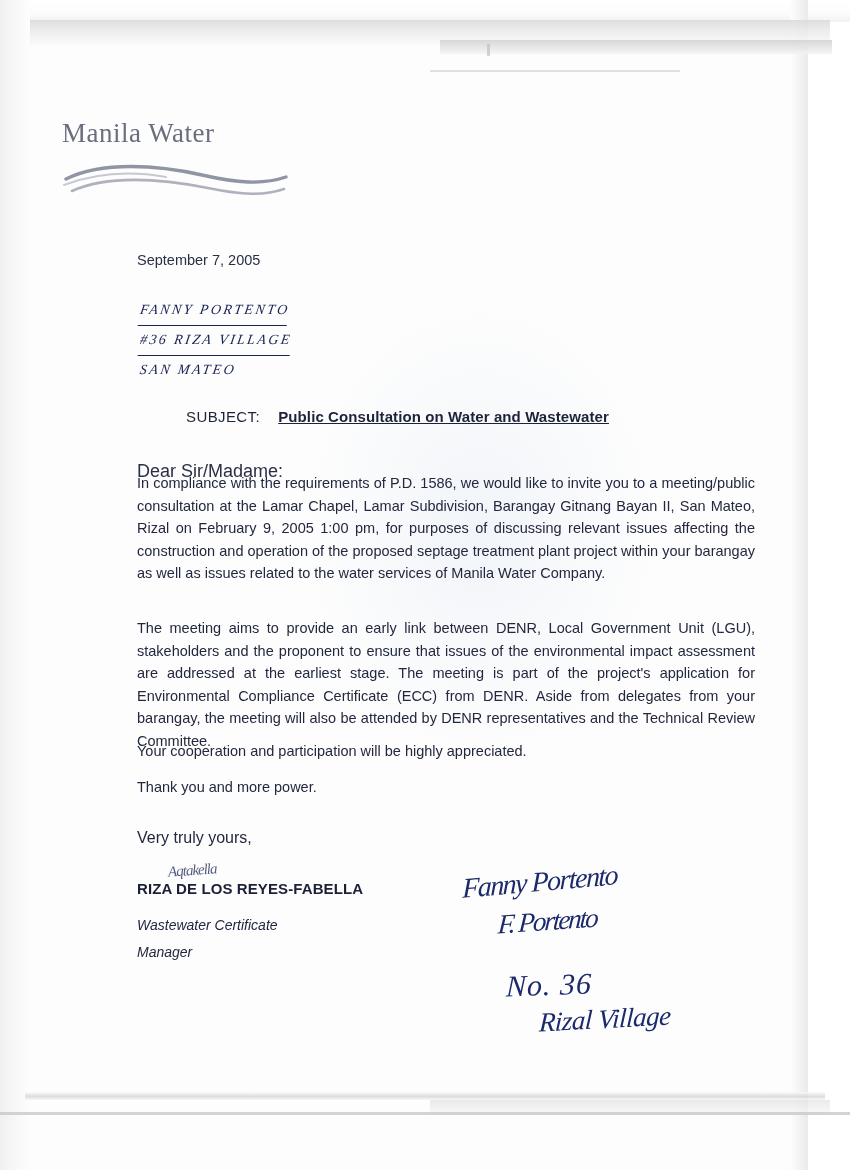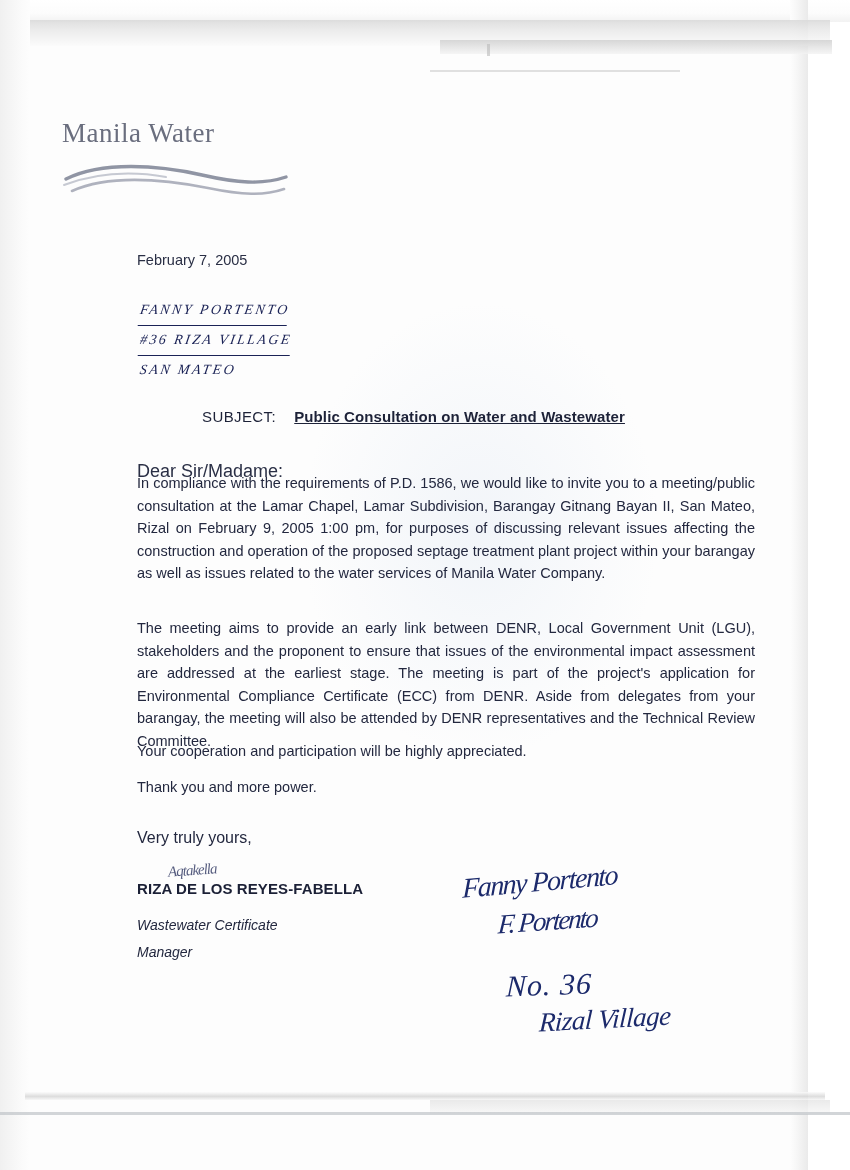--- a/index.html
+++ b/index.html
@@ -153,21 +153,21 @@
   }
 
   .subject-row {
     position: absolute;
     left: 186px;
     top: 408px;
     font-size: 15px;
     color: #1d2238;
     white-space: nowrap;
   }
-  .subject-label { letter-spacing: .4px; margin-left: 16px; }
+  .subject-label { letter-spacing: .4px; }
   .subject-value {
     text-decoration: underline;
     font-weight: bold;
     margin-left: 14px;
     letter-spacing: .1px;
   }
 
   .salutation {
     position: absolute;
     left: 137px;
@@ -291,21 +291,21 @@
 
   <div class="letterhead">
     <div class="brand-name">Manila Water</div>
     <svg class="brand-wave" viewBox="0 0 230 50">
       <path d="M4 24 C 40 6, 96 10, 140 20 C 175 28, 200 30, 224 22" fill="none" stroke="#6b7186" stroke-width="3.4" stroke-linecap="round" opacity=".75"></path>
       <path d="M10 36 C 46 20, 100 24, 146 33 C 180 40, 202 41, 222 34" fill="none" stroke="#7b8095" stroke-width="2.6" stroke-linecap="round" opacity=".6"></path>
       <path d="M2 30 C 34 18, 70 16, 104 22" fill="none" stroke="#9096a8" stroke-width="2" stroke-linecap="round" opacity=".5"></path>
     </svg>
   </div>
 
-  <div class="doc-date">February 7, 2005</div>
+  <div class="doc-date">September 7, 2005</div>
 
   <div class="addressee">
     <div><span class="u1">FANNY PORTENTO</span></div>
     <div><span class="u1">#36 RIZA VILLAGE</span></div>
     <div><span>SAN MATEO</span></div>
   </div>
 
   <div class="subject-row">
     <span class="subject-label">SUBJECT:</span>
     <span class="subject-value">Public Consultation on Water and Wastewater</span>

